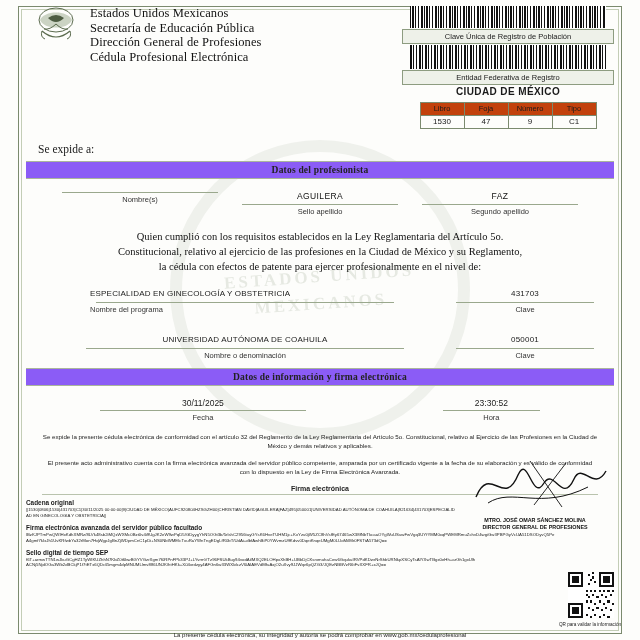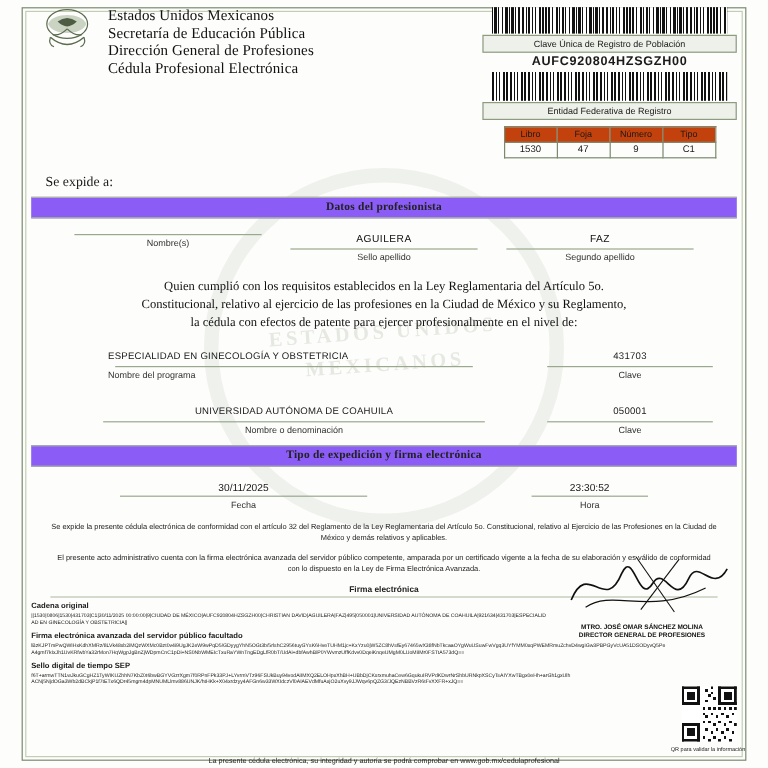--- a/index.html
+++ b/index.html
@@ -330,23 +330,23 @@
     </div>
     <div class="titleblock">
       <div>Estados Unidos Mexicanos</div>
       <div>Secretaría de Educación Pública</div>
       <div>Dirección General de Profesiones</div>
       <div>Cédula Profesional Electrónica</div>
     </div>
     <div class="headright">
       <div class="barcode"></div>
       <div class="hlabel">Clave Única de Registro de Población</div>
-      <div class="hvalue">AUFC920804HZSGZH00</div>
       <div class="barcode2"></div>
       <div class="hlabel">Entidad Federativa de Registro</div>
+      <div class="hcdmx">CIUDAD DE MÉXICO</div>
       <table class="folio">
         <tbody>
             <tr>
           <th>Libro</th>
           <th>Foja</th>
           <th>Número</th>
           <th>Tipo</th>
         </tr>
         <tr>
           <td>1530</td>
@@ -410,21 +410,21 @@
         <div class="cap">Nombre o denominación</div>
       </div>
       <div class="inst-right">
         <div class="val">050001</div>
         <div class="rule"></div>
         <div class="cap">Clave</div>
       </div>
     </div>
 
     <div style="height:8px"></div>
-    <div class="bandtitle">Tipo de expedición y firma electrónica</div>
+    <div class="bandtitle">Datos de información y firma electrónica</div>
 
     <div class="dates">
       <div class="dates-left">
         <div class="val">30/11/2025</div>
         <div class="rule"></div>
         <div class="cap">Fecha</div>
       </div>
       <div class="dates-right">
         <div class="val">23:30:52</div>
         <div class="rule"></div>

